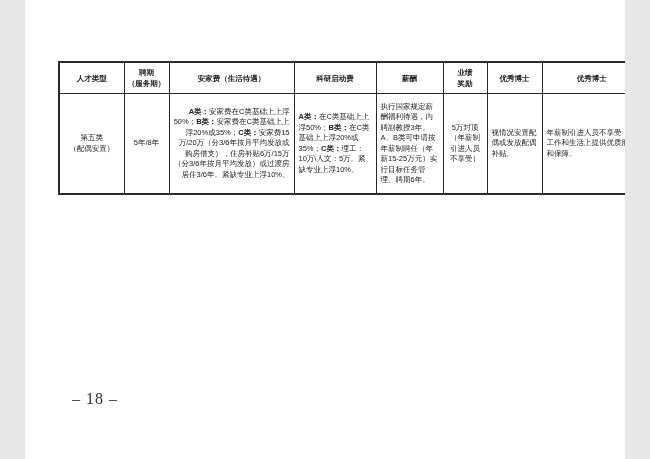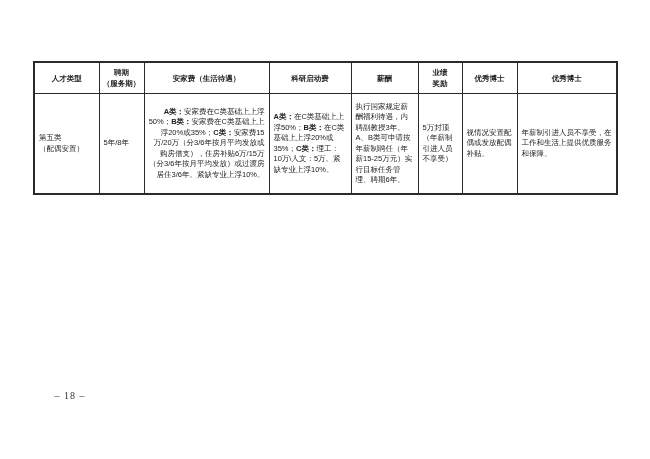--- a/index.html
+++ b/index.html
@@ -1,17 +1,17 @@
 <!DOCTYPE html>
 <html><head>
 <meta charset="utf-8">
 <style>
   html,body { margin:0; padding:0; background:#e8e8e8; }
   .page {
-    position:relative; width:650px; height:459px; background:#ffffff;
+    position:relative; width:600px; height:459px; background:#ffffff;
     font-family:"Liberation Sans", sans-serif; color:#222222; overflow:hidden;
     margin:0 auto;
   }
   table.policy {
     position:absolute; left:33px; top:61px; width:583px;
     border-collapse:collapse; table-layout:fixed;
     border:2px solid #2a2a2a;
   }
   th, td {
     border:1px solid #2a2a2a;
@@ -19,28 +19,28 @@
     overflow:hidden;
   }
   th {
     font-weight:bold; text-align:center; vertical-align:middle;
     line-height:11px; height:28px; padding:1px 2px;
     white-space:pre-line;
   }
   td {
     vertical-align:middle; line-height:10.5px; height:95px; padding:2px 4px;
   }
-  td.center { white-space:pre-line; }
+  td.center { text-align:center; white-space:pre-line; }
   td.left { text-align:left; }
   td.top { vertical-align:middle;text-align:right; }
   .b { font-weight:bold; }
   .pageno {
     position:absolute; left:38px; top:390px; width:64px;
     text-align:center; font-family:"Liberation Serif", serif;
-    font-size:10px; letter-spacing:1px; color:#333333;
+    font-size:16px; letter-spacing:1px; color:#333333;
   }
 </style>
 </head>
 <body>
 
 <div class="page">
 
   <table class="policy">
     <colgroup>
       <col style="width:65px">

